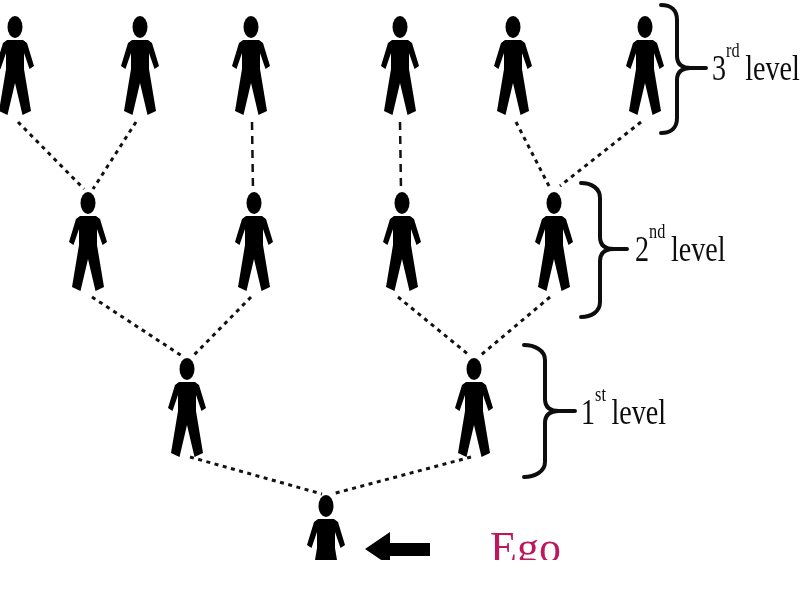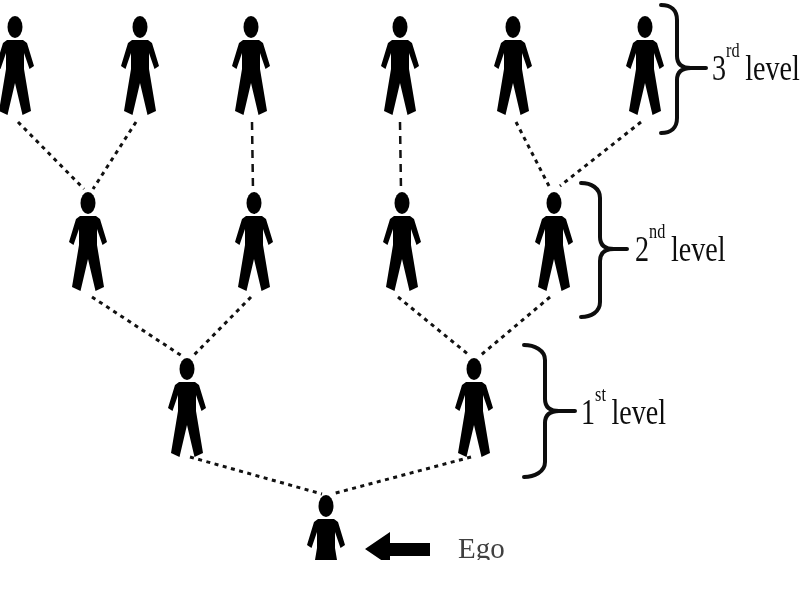--- a/index.html
+++ b/index.html
@@ -33,24 +33,25 @@
     font-size: 58%;
     position: relative;
     top: -0.48em;
     line-height: 0;
   }
   .label .word {
     margin-left: 0.2em;
   }
   .ego-label {
     position: absolute;
-    color: #404040;
-    font-size: 29px;
+    color: #be185d;
+    font-size: 44px;
     line-height: 36px;
     white-space: nowrap;
+    margin-left: 32px;
   }
 </style>
 </head>
 <body>
 
 <div id="stage">
 
   <svg id="diagram-svg" width="800" height="600" viewBox="0 0 800 600" xmlns="http://www.w3.org/2000/svg">
 
     <defs>

